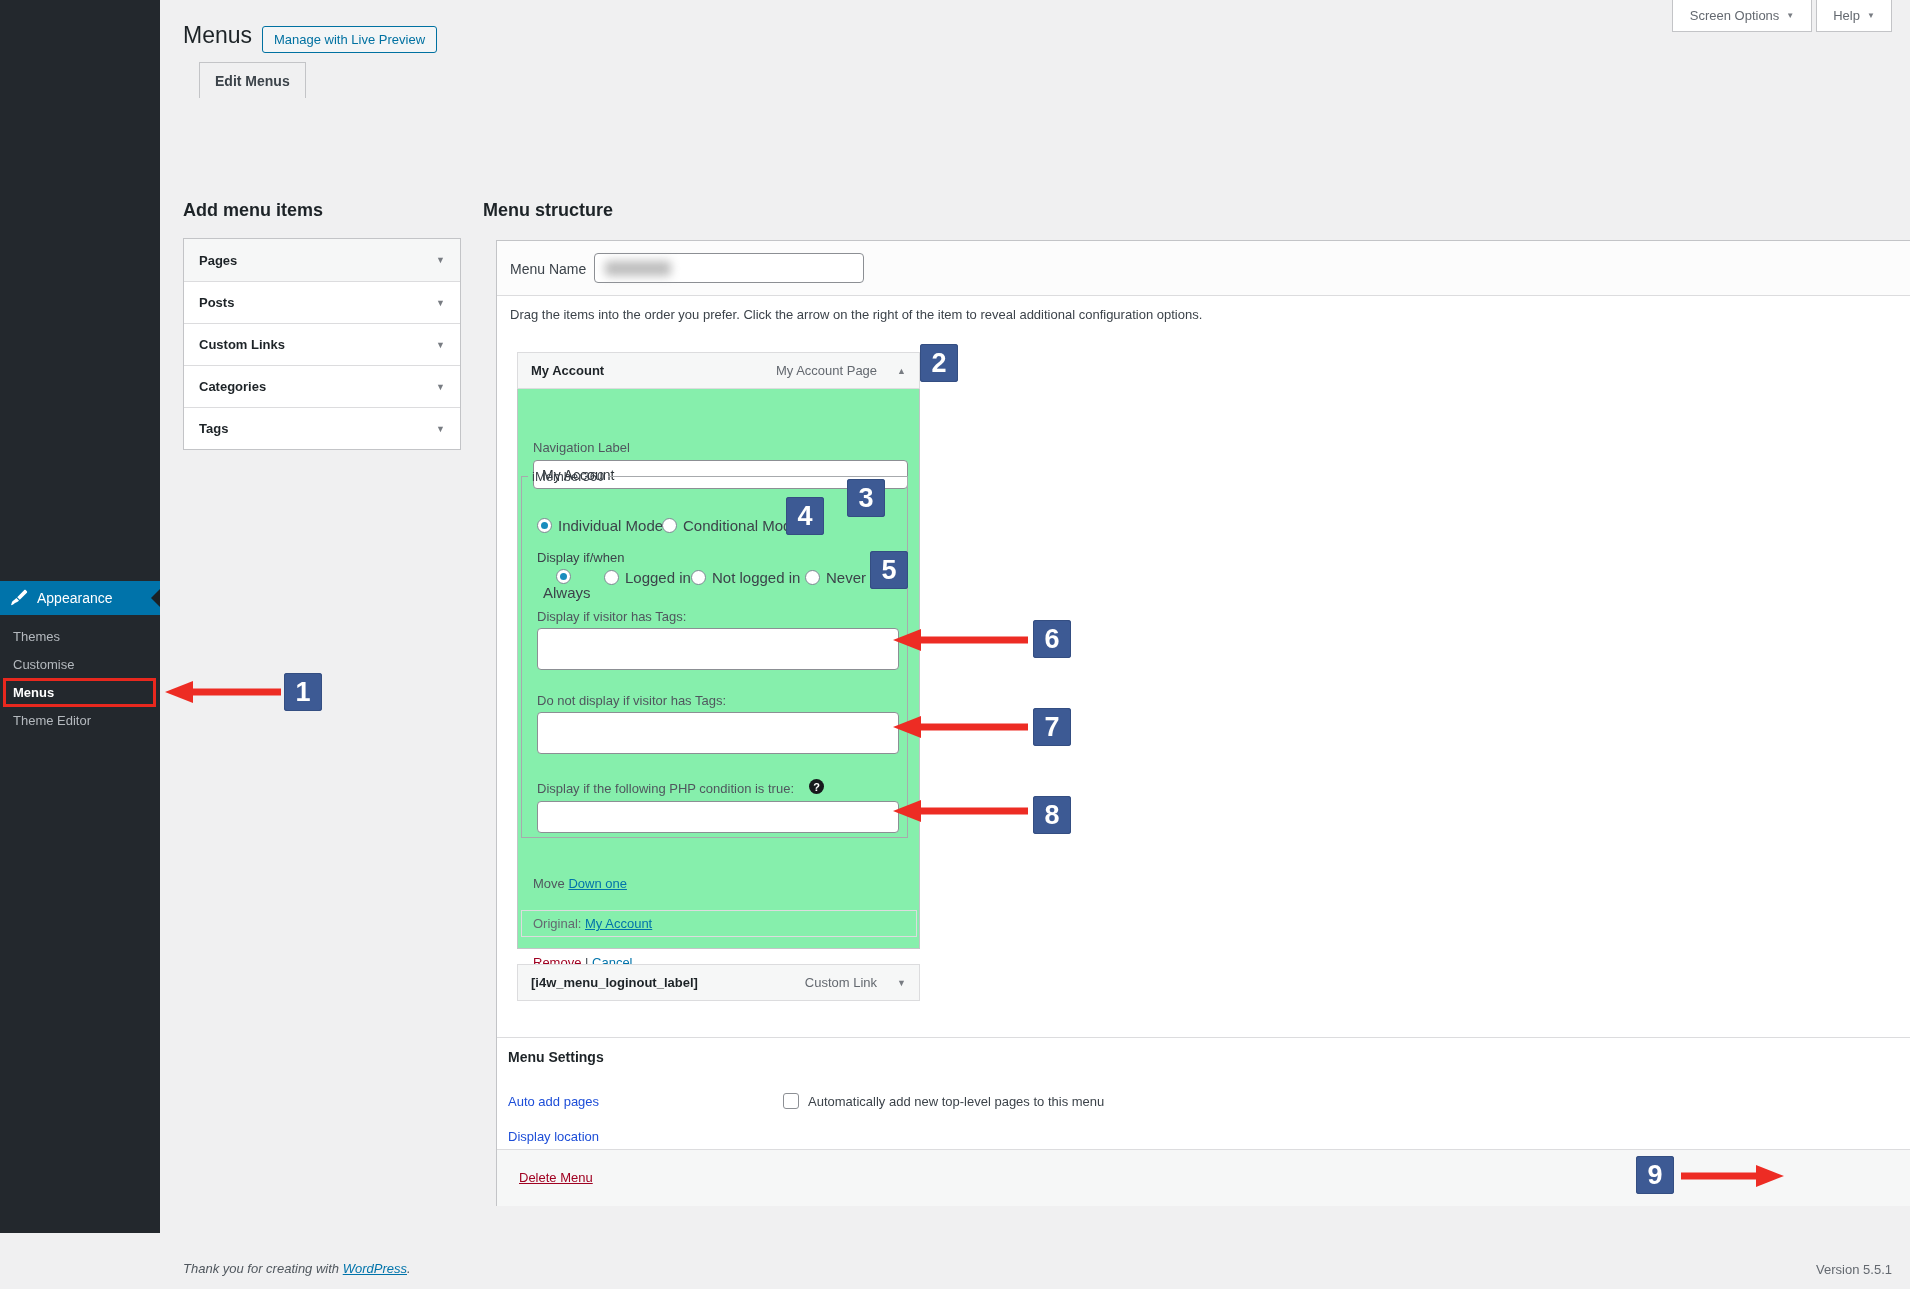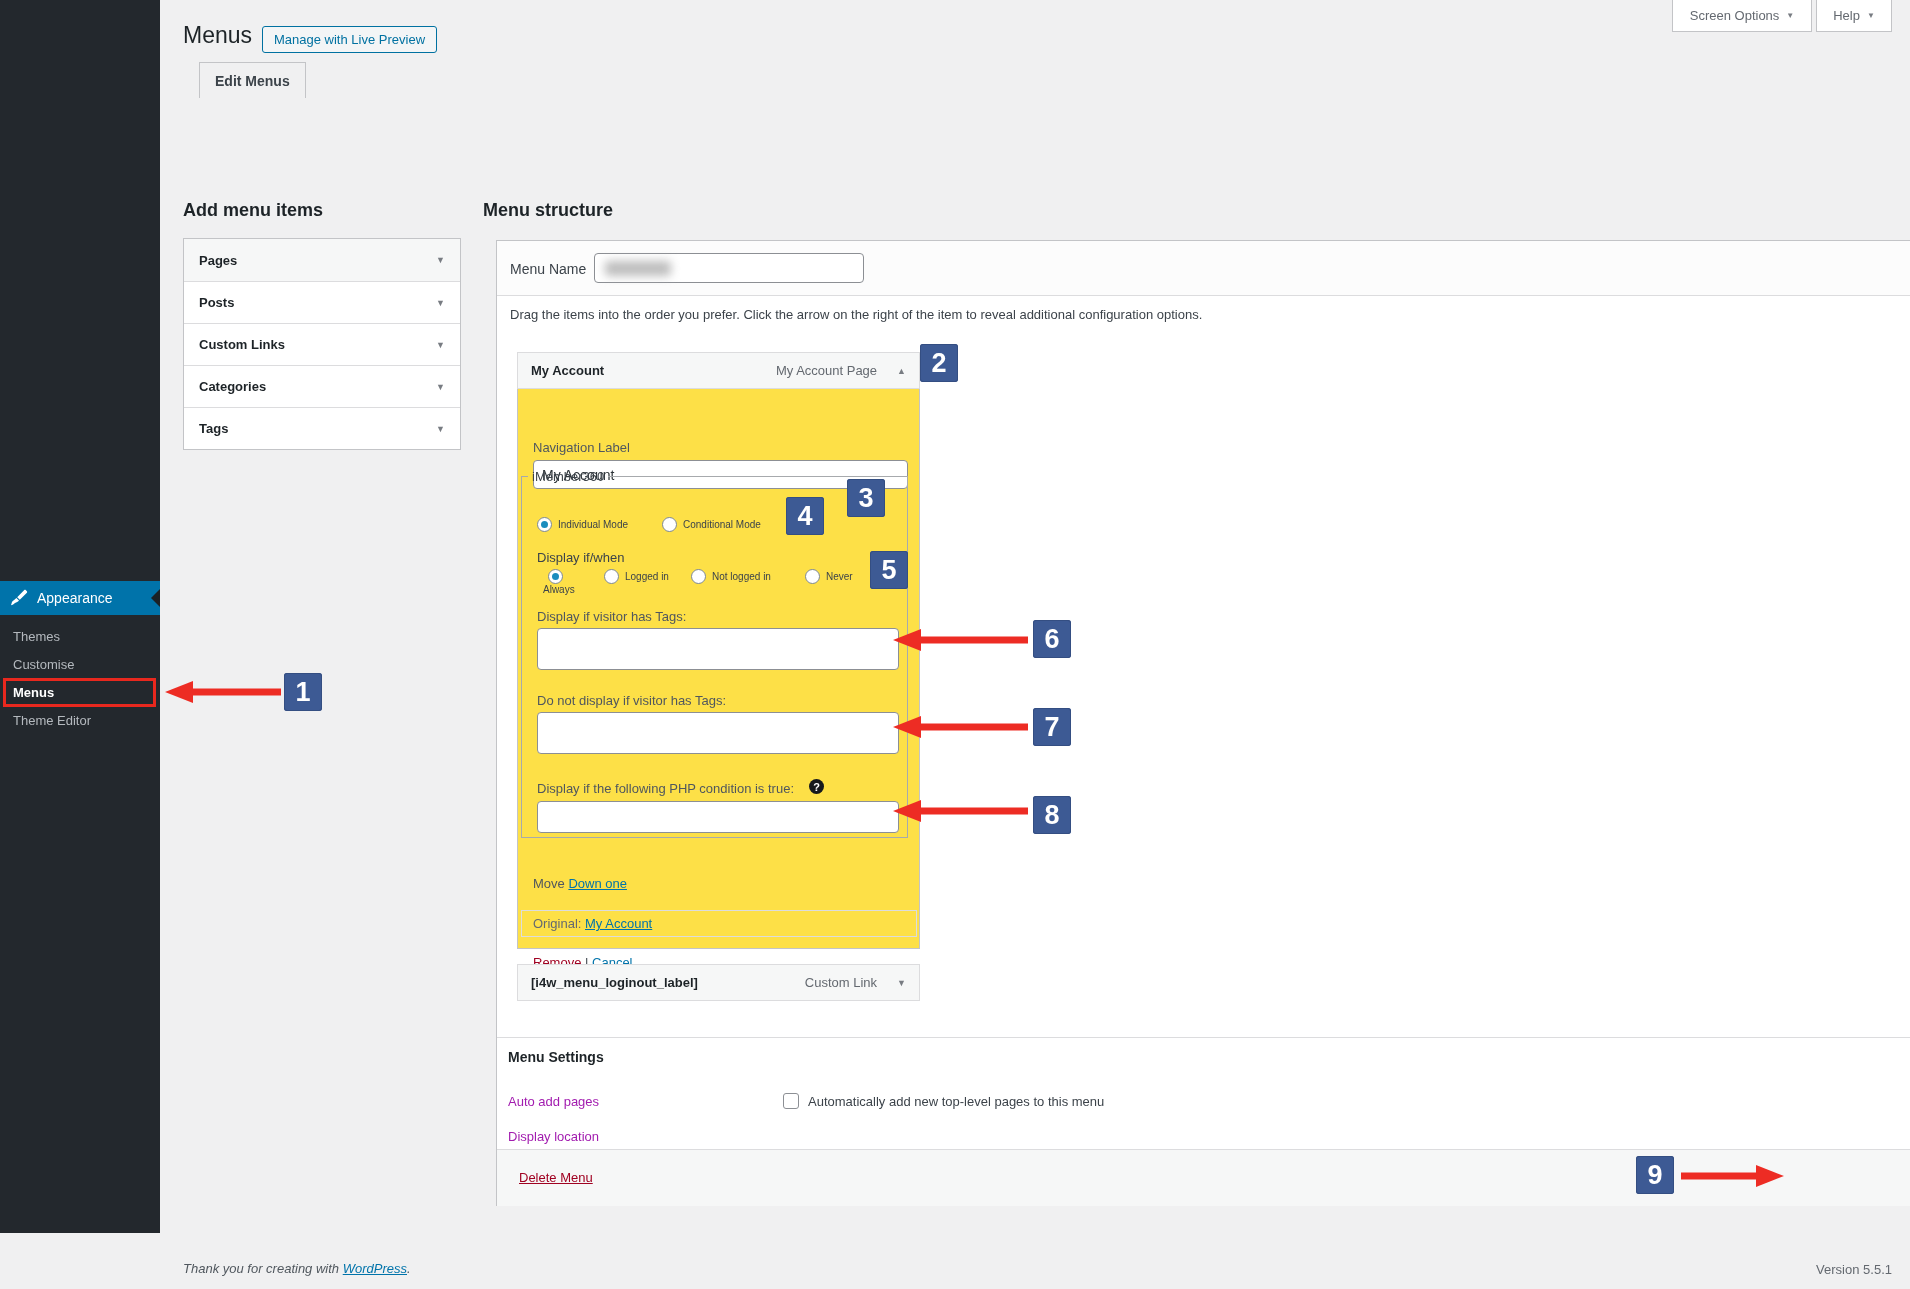--- a/index.html
+++ b/index.html
@@ -66,50 +66,50 @@
                  font-size:13px; display:flex; align-items:center; justify-content:center; cursor:pointer; }
   .save-top { position:absolute; right:16px; top:11px; width:91px; height:31px; }
   .drag-instruction { position:absolute; left:13px; top:66px; font-size:13px; color:#3c434a; }
 
   
   .menu-item-handle { height:37px; background:#f6f7f7; border:1px solid #dcdcde;
                       display:flex; align-items:center; padding:0 13px; cursor:move; }
   .mi-title { font-weight:700; font-size:13px; color:#1d2327; flex:1; }
   .mi-type { font-size:13px; color:#646970; margin-right:20px; }
   .item1 { position:absolute; left:20px; top:111px; width:403px; height:597px; }
-  .item1-body { position:relative; height:560px; background:#fde047; border:1px solid #c3c4c7; border-top:none; }
+  .item1-body { position:relative; height:560px; background:#86efac; border:1px solid #c3c4c7; border-top:none; }
   .field-label { position:absolute; font-size:13px; color:#50575e; }
   .nav-label-input { position:absolute; left:15px; top:71px; width:375px; height:29px; }
 
   fieldset.im360 { position:absolute; left:3px; top:80px; width:387px; height:369px;
                    border:1px solid #a7aaad; }
   fieldset.im360 legend { margin-left:6px; padding:0 4px; font-size:13px; color:#3c434a; }
   .radio { width:15px; height:15px; border-radius:50%; border:1px solid #7e8993; background:#fff;
            display:inline-block; vertical-align:-3px; cursor:pointer; }
   .radio.checked::after { content:""; display:block; width:7px; height:7px; border-radius:50%;
                           background:#1a8dbe; margin:3px; }
-  .rlabel { font-size:10px; color:#3c434a; margin:0 0 0 6px; cursor:pointer; }
+  .rlabel { font-size:15px; color:#3c434a; margin:0 0 0 6px; cursor:pointer; }
   .rgroup { position:absolute; display:flex; align-items:center; }
   .tag-input { position:absolute; left:15px; width:362px; height:42px; }
   .php-input { position:absolute; left:15px; width:362px; height:32px; }
   .help-circle { display:inline-flex; width:15px; height:15px; border-radius:50%; background:#16191c;
                  color:#fff; font-size:11px; font-weight:700; align-items:center; justify-content:center;
                  vertical-align:-3px; margin-left:5px; cursor:pointer; }
 
   .move-row { position:absolute; left:15px; top:487px; font-size:13px; color:#50575e; }
   .original-box { position:absolute; left:3px; top:521px; width:396px; height:27px;
                   border:1px solid #dcdcde; display:flex; align-items:center; padding-left:11px;
                   font-size:13px; color:#646970; white-space:pre; }
   .remove-row { position:absolute; left:15px; top:566px; font-size:13px; color:#3c434a; }
 
   .item2 { position:absolute; left:20px; top:723px; width:403px; height:38px; }
 
   .settings-sep { position:absolute; left:0; top:796px; width:100%; border-top:1px solid #dcdcde; }
   .menu-settings-h { position:absolute; left:11px; top:808px; font-size:14px; font-weight:700; color:#1d2327; }
-  .ms-label { position:absolute; left:11px; font-size:13px; color:#a21caf; }
+  .ms-label { position:absolute; left:11px; font-size:13px; color:#1d4ed8; }
   .checkbox { position:absolute; left:286px; top:852px; width:16px; height:16px; background:#fff;
               border:1px solid #8c8f94; border-radius:3px; cursor:pointer; }
   .cb-label { position:absolute; left:311px; top:853px; font-size:13px; color:#3c434a; cursor:pointer; }
 
   .bottom-bar { position:absolute; left:0; top:908px; width:100%; height:57px; background:#f6f7f7;
                 border-top:1px solid #dcdcde; }
   .delete-link { position:absolute; left:22px; top:20px; font-size:13px; }
   .save-bottom { position:absolute; right:16px; top:13px; width:91px; height:31px; }
 
   

